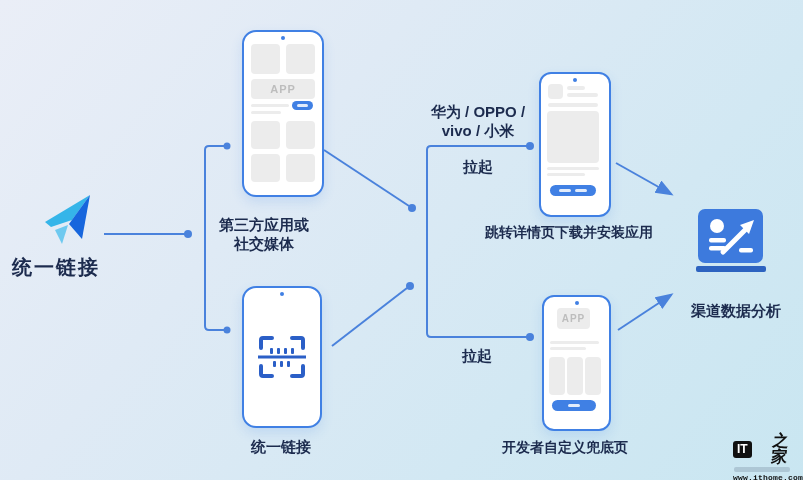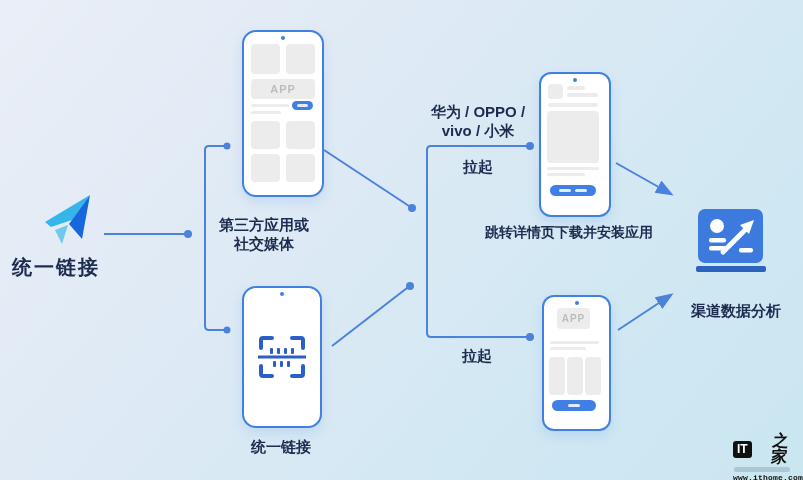--- a/index.html
+++ b/index.html
@@ -151,20 +151,21 @@
     <div class="blk apptx" style="left:13px;top:11px;width:33px;height:21px;font-size:10px;">APP</div>
     <div class="blk" style="left:6px;top:44px;width:49px;height:3px;"></div>
     <div class="blk" style="left:6px;top:50px;width:36px;height:3px;"></div>
     <div class="blk" style="left:5px;top:60px;width:16px;height:38px;"></div>
     <div class="blk" style="left:23px;top:60px;width:16px;height:38px;"></div>
     <div class="blk" style="left:41px;top:60px;width:16px;height:38px;"></div>
     <div class="pill" style="left:8px;top:103px;width:44px;height:11px;">
       <span class="tx" style="left:16px;top:4px;width:12px;height:3px;"></span>
     </div>
   </div>
+  <div class="lbl lbl14" style="left:565px;top:438px;">开发者自定义兜底页</div>
 
   <div class="ana" style="left:698px;top:209px;width:65px;height:54px;">
     <svg width="65" height="54" viewBox="0 0 65 54">
       <circle cx="19" cy="17" r="7" fill="#ffffff"></circle>
       <rect x="11" y="29" width="17" height="4.5" rx="2" fill="#ffffff"></rect>
       <rect x="11" y="37" width="17" height="4.5" rx="2" fill="#ffffff"></rect>
       <path d="M25,43 L47,21" stroke="#ffffff" stroke-width="5" stroke-linecap="round" fill="none"></path>
       <polygon points="56,11 42,16 51,25" fill="#ffffff"></polygon>
       <rect x="41" y="39" width="14" height="4.5" rx="2" fill="#ffffff"></rect>
     </svg>

